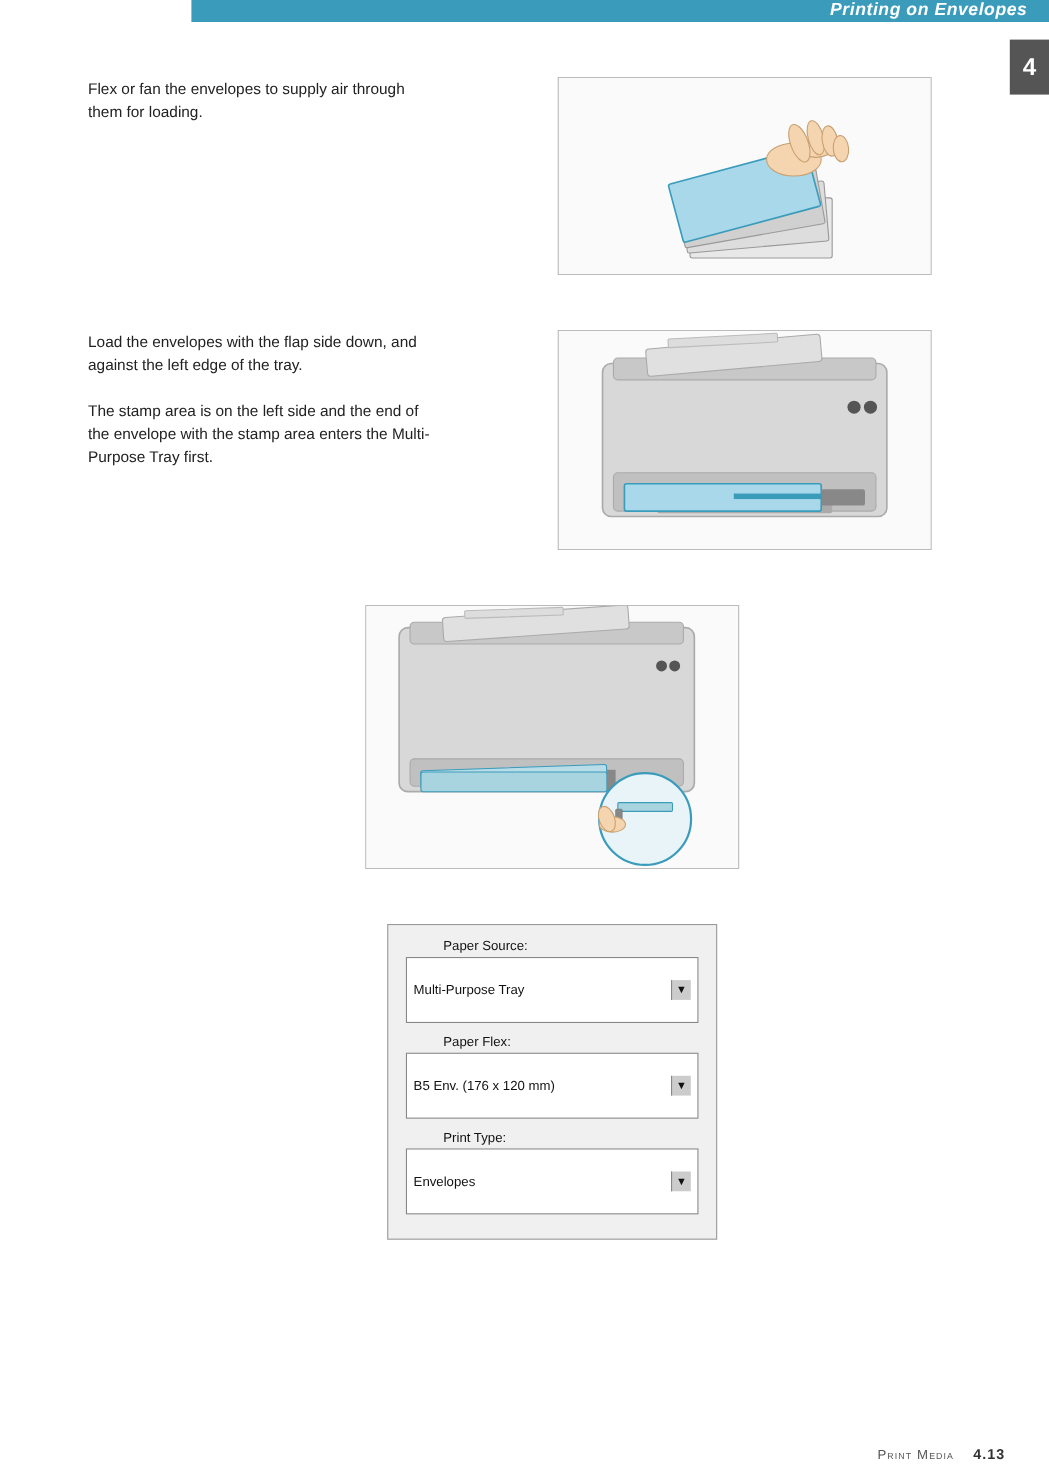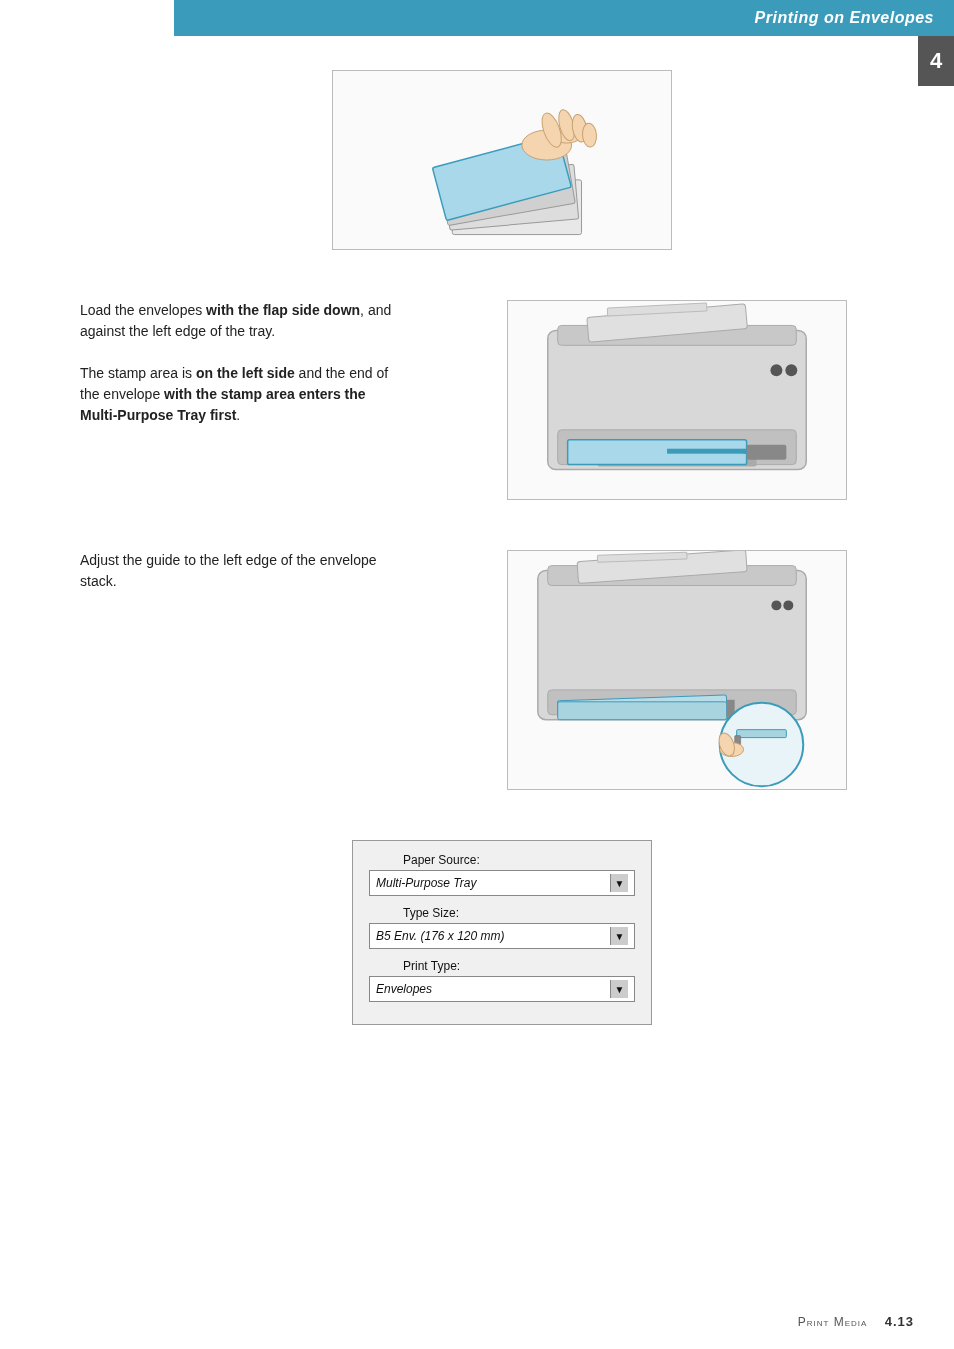--- a/index.html
+++ b/index.html
@@ -11,21 +11,21 @@
       font-size: 14px;
       color: #222;
       position: relative;
     }
 
     
     .header-bar {
       position: absolute;
       top: 0; right: 0;
       width: 780px;
-      height: 36px;
+      height: 20px;
       background: #3a9bbb;
       display: flex;
       align-items: center;
       justify-content: flex-end;
       padding-right: 20px;
     }
     .header-title {
       color: #ffffff;
       font-size: 16px;
       font-weight: bold;
@@ -63,21 +63,21 @@
       gap: 30px;
     }
 
     .instruction-text {
       flex: 0 0 320px;
       font-size: 14px;
       line-height: 1.5;
       color: #222;
     }
     .instruction-text b {
-      font-weight: bold;
+      font-weight: normal;
     }
 
     .instruction-image {
       flex: 1;
       display: flex;
       align-items: flex-start;
       justify-content: center;
     }
 
     
@@ -103,25 +103,24 @@
       font-size: 12px;
       margin-bottom: 3px;
       color: #111;
       margin-left: 34px;
     }
     .settings-box .field-value {
       display: flex;
       align-items: center;
       border: 1px solid #888;
       background: #fff;
-      padding: 3px 6px;
+      padding: 20px 6px;
       margin-bottom: 10px;
       font-size: 12px;
       position: relative;
-      font-style: italic;
     }
     .settings-box .field-value span {
       flex: 1;
     }
     .settings-box .field-value .arrow {
       width: 18px;
       height: 18px;
       background: #ccc;
       display: flex;
       align-items: center;
@@ -169,20 +168,23 @@
   <span class="header-title">Printing on Envelopes</span>
 </div>
 
 <div class="chapter-tab">
   <span>4</span>
 </div>
 
 <div class="content">
 
   <div class="instruction-row">
+    <div class="instruction-text">
+      <span>Flex or fan the envelopes to supply air through them for loading.</span>
+    </div>
     <div class="instruction-image">
       <div class="illus-box illus1">
 
         <svg width="340" height="180" viewBox="0 0 340 180">
 
           <rect width="340" height="180" fill="#fafafa"></rect>
 
           <rect x="120" y="110" width="130" height="55" rx="2" fill="#e8e8e8" stroke="#999" stroke-width="1"></rect>
 
           <rect x="115" y="100" width="130" height="55" rx="2" fill="#ddd" stroke="#999" stroke-width="1" transform="rotate(-5, 180, 128)"></rect>
@@ -233,23 +235,20 @@
 
           <rect x="240" y="145" width="40" height="15" rx="2" fill="#888"></rect>
 
           <rect x="100" y="5" width="100" height="8" rx="1" fill="#ddd" stroke="#bbb" stroke-width="1" transform="rotate(-3, 150, 9)"></rect>
         </svg>
       </div>
     </div>
   </div>
 
   <div class="instruction-row">
-    <div class="instruction-text">
-      <span>Adjust the guide to the left edge of the envelope stack.</span>
-    </div>
     <div class="instruction-image">
       <div class="illus-box illus3">
         <svg width="340" height="240" viewBox="0 0 340 240">
           <rect width="340" height="240" fill="#fafafa"></rect>
 
           <rect x="30" y="20" width="270" height="150" rx="8" fill="#d8d8d8" stroke="#aaa" stroke-width="1.5"></rect>
 
           <rect x="40" y="15" width="250" height="20" rx="4" fill="#c8c8c8" stroke="#aaa" stroke-width="1"></rect>
 
           <rect x="70" y="5" width="170" height="22" rx="3" fill="#e0e0e0" stroke="#aaa" stroke-width="1" transform="rotate(-4, 155, 16)"></rect>
@@ -280,21 +279,21 @@
 
   <div class="instruction-row">
     <div class="instruction-image">
 
       <div class="settings-box">
         <div class="field-label">Paper Source:</div>
         <div class="field-value">
           <span>Multi-Purpose Tray</span>
           <div class="arrow">▼</div>
         </div>
-        <div class="field-label">Type Size:</div>
+        <div class="field-label">Paper Flex:</div>
         <div class="field-value">
           <span>B5 Env. (176 x 120 mm)</span>
           <div class="arrow">▼</div>
         </div>
         <div class="field-label">Print Type:</div>
         <div class="field-value">
           <span>Envelopes</span>
           <div class="arrow">▼</div>
         </div>
       </div>

